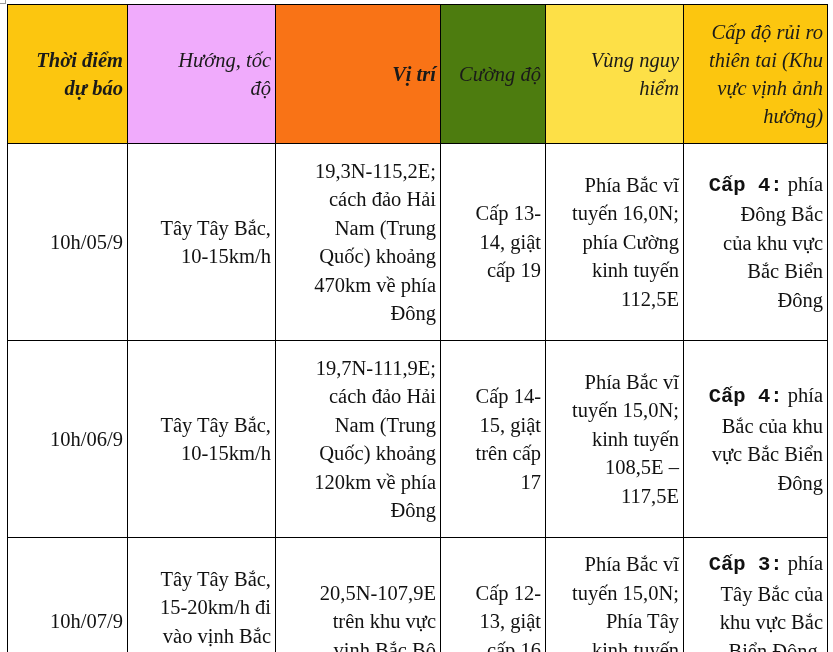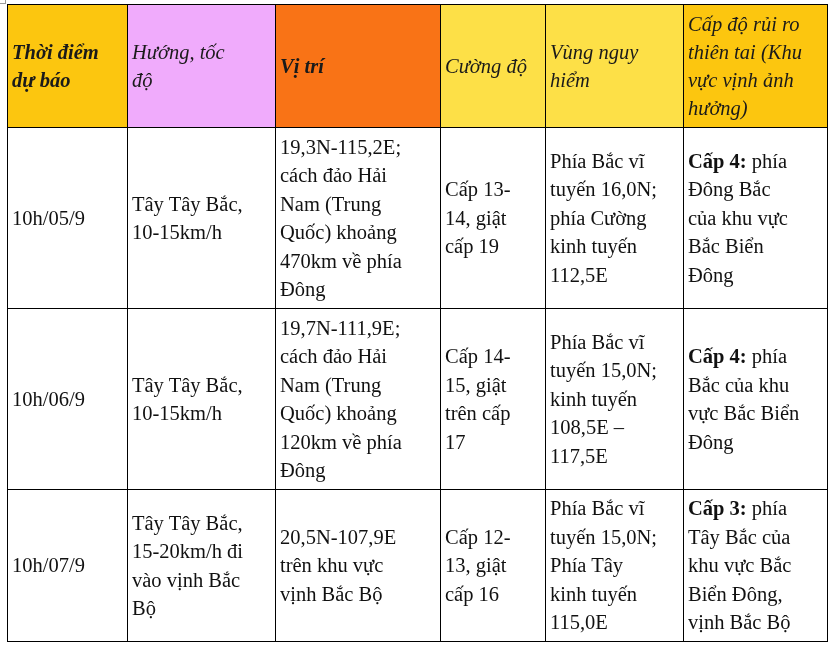--- a/index.html
+++ b/index.html
@@ -28,43 +28,43 @@
       position: absolute;
       left: 7px;
       top: 4px;
       border-collapse: collapse;
       table-layout: fixed;
       width: 820px;
     }
     table.forecast th,
     table.forecast td {
       border: 1.5px solid #000000;
-      text-align: left;
+      text-align: right;
       vertical-align: middle;
-      padding: 0 4px;
+      padding: 8px 4px;
     }
     table.forecast th {
       background: #fcc60f;
       font-style: italic;
       font-weight: normal;
       font-size: 20.5px;
       line-height: 28px;
       height: 122px;
       color: #1a1a1a;
     }
     table.forecast td {
       font-size: 20.5px;
       line-height: 28.5px;
       background: #ffffff;
     }
     tr.row-1 td { height: 180px; }
     tr.row-2 td { height: 180px; }
     tr.row-3 td { height: 151px; }
     .cell-line { display: block; white-space: nowrap; }
-    .risk-level { font-weight: bold; }
+    .risk-level { font-weight: bold; font-family: Liberation Mono, monospace; }
     col.c1 { width: 120px; }
     col.c2 { width: 148px; }
     col.c3 { width: 165px; }
     col.c4 { width: 105px; }
     col.c5 { width: 138px; }
     col.c6 { width: 144px; }
   </style>
 </head>
 <body>
 
@@ -85,21 +85,21 @@
         <span class="cell-line">Thời điểm</span>
         <span class="cell-line">dự báo</span>
       </th>
       <th style="background: #f0abfc;">
         <span class="cell-line">Hướng, tốc</span>
         <span class="cell-line">độ</span>
       </th>
       <th style="background: #f97316; font-weight: bold;">
         <span class="cell-line">Vị trí</span>
       </th>
-      <th style="background: #fde047;">
+      <th style="background: #4d7c0f;">
         <span class="cell-line">Cường độ</span>
       </th>
       <th style="background: #fde047;">
         <span class="cell-line">Vùng nguy</span>
         <span class="cell-line">hiểm</span>
       </th>
       <th style="background: rgb(252, 198, 15);">
         <span class="cell-line">Cấp độ rủi ro</span>
         <span class="cell-line">thiên tai (Khu</span>
         <span class="cell-line">vực vịnh ảnh</span>

